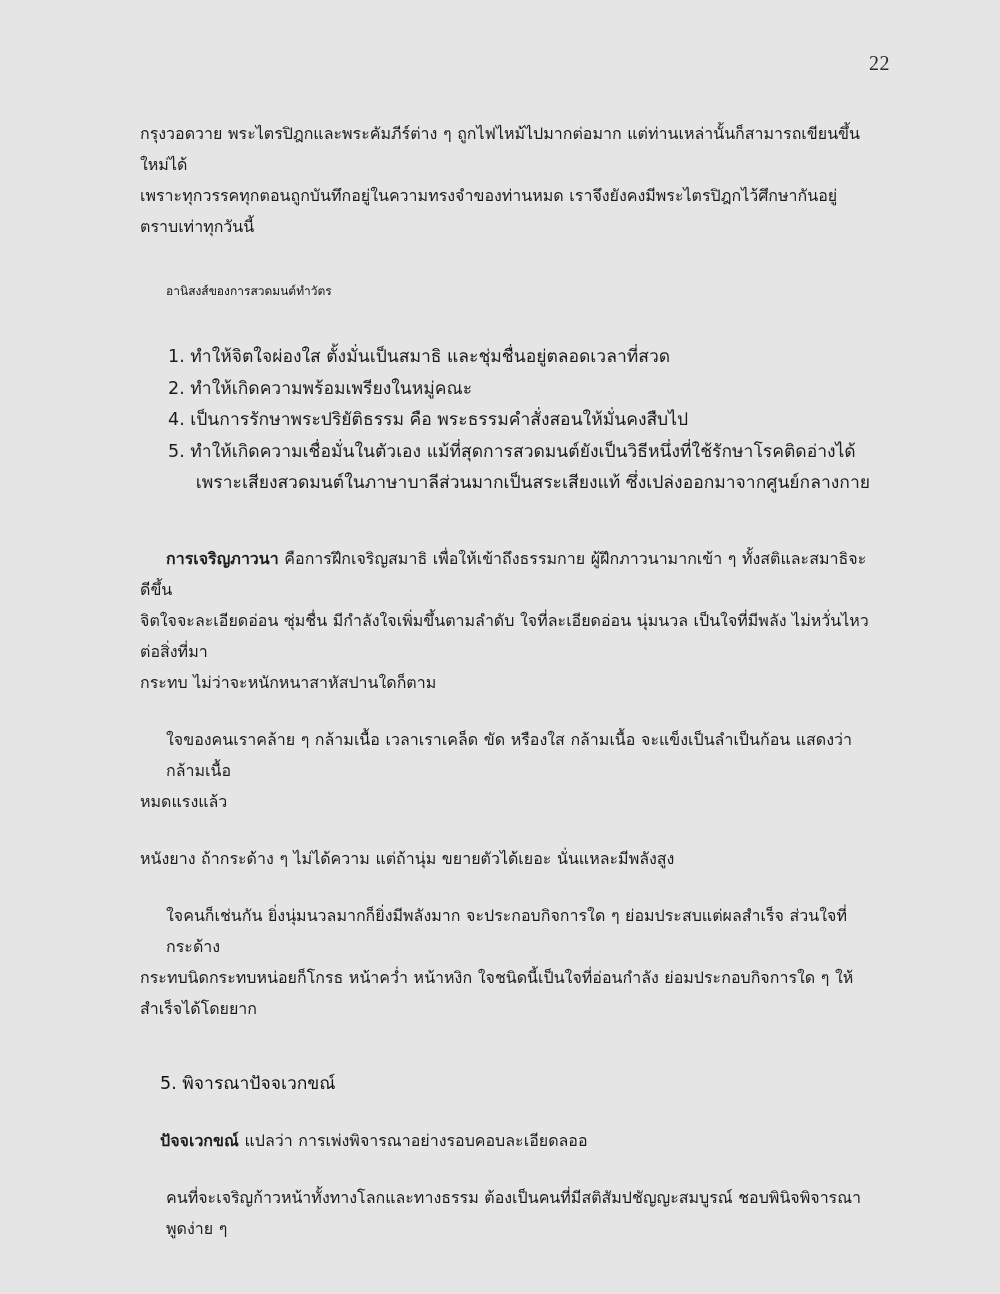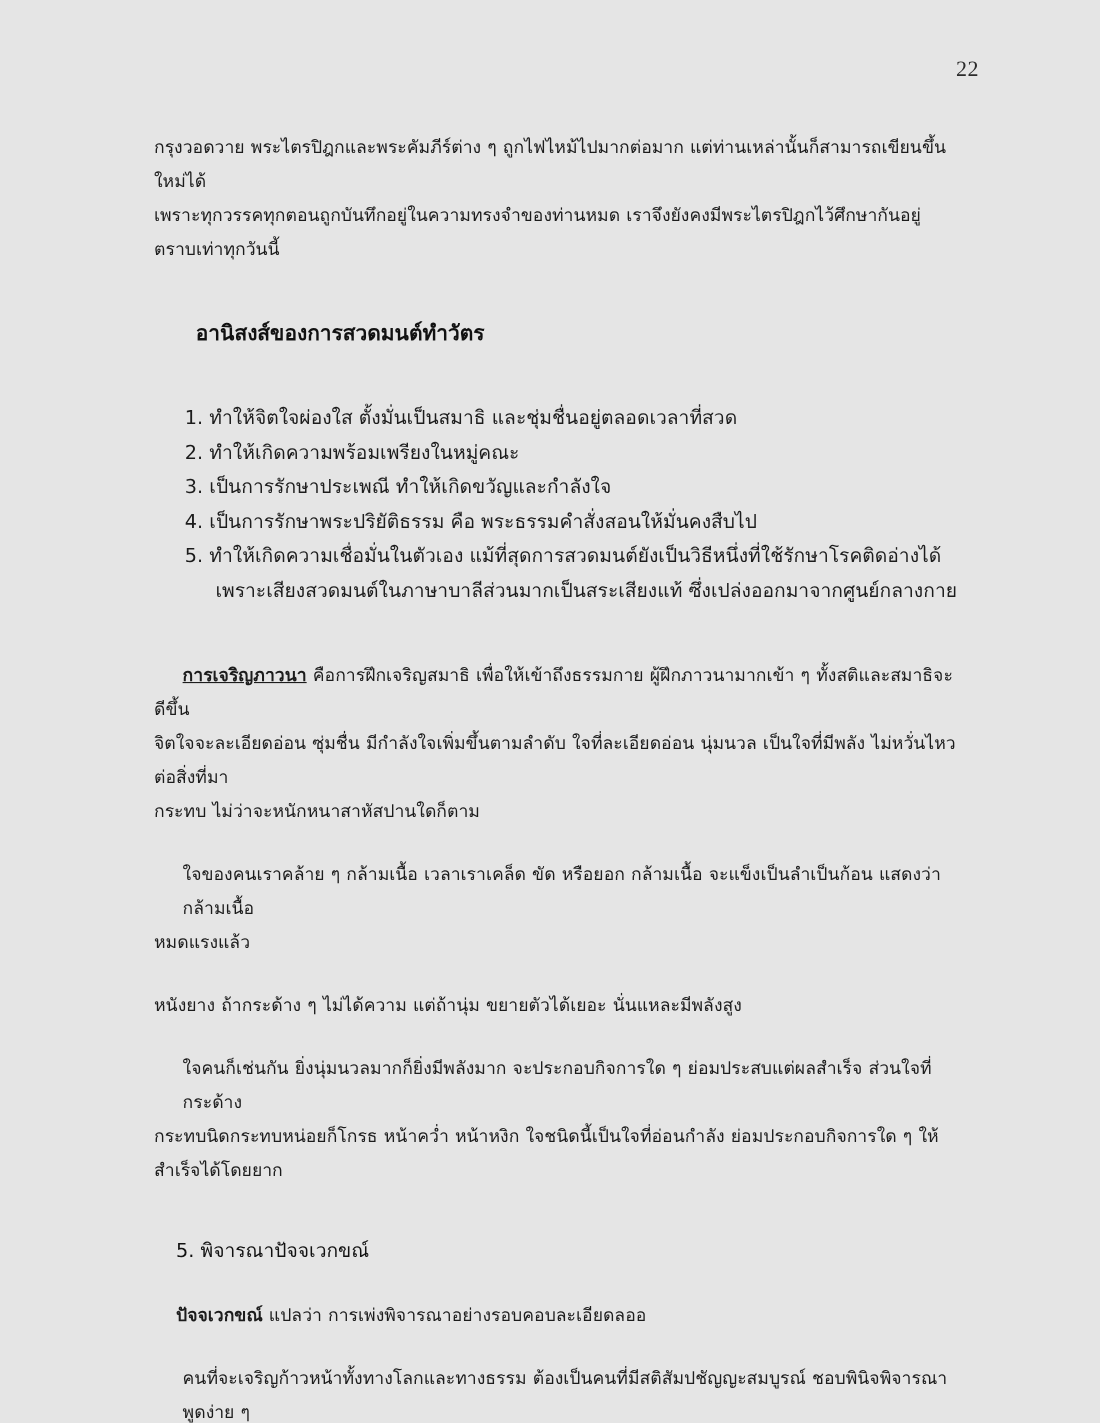--- a/index.html
+++ b/index.html
@@ -41,25 +41,25 @@
     color: #1c1c1c;
     margin: 0;
     text-align: left;
     word-spacing: 0.5px;
   }
   .block-gap-md { height: 26px; }
   .block-gap-lg { height: 34px; }
   .block-gap-xl { height: 44px; }
 
   .heading {
-    font-size: 19px;
+    font-size: 12px;
     line-height: 31px;
-    font-weight: bold;
+    font-weight: normal;
     color: #111111;
-    margin: 12px;
+    margin: 0;
     padding-left: 26px;
   }
   .section-heading {
     font-size: 17.5px;
     line-height: 31px;
     font-weight: normal;
     color: #111111;
     margin: 0;
     padding-left: 20px;
   }
@@ -114,48 +114,44 @@
     <ul class="list">
       <li>
         <span>1.</span>
         <span>ทำให้จิตใจผ่องใส  ตั้งมั่นเป็นสมาธิ และชุ่มชื่นอยู่ตลอดเวลาที่สวด</span>
       </li>
       <li>
         <span>2.</span>
         <span>ทำให้เกิดความพร้อมเพรียงในหมู่คณะ</span>
       </li>
       <li>
-        <span>3.</span>
-        <span>เป็นการรักษาประเพณี ทำให้เกิดขวัญและกำลังใจ</span>
-      </li>
-      <li>
         <span>4.</span>
         <span>เป็นการรักษาพระปริยัติธรรม คือ  พระธรรมคำสั่งสอนให้มั่นคงสืบไป</span>
       </li>
       <li>
         <span>5.</span>
         <span>ทำให้เกิดความเชื่อมั่นในตัวเอง     แม้ที่สุดการสวดมนต์ยังเป็นวิธีหนึ่งที่ใช้รักษาโรคติดอ่างได้</span>
         <span class="cont">เพราะเสียงสวดมนต์ในภาษาบาลีส่วนมากเป็นสระเสียงแท้ ซึ่งเปล่งออกมาจากศูนย์กลางกาย</span>
       </li>
     </ul>
 
     <div class="block-gap-xl"></div>
 
     <p class="para">
       <span class="hang">
-        <span class="para-lead lead-bold" style="display:inline;padding-left:26px;text-decoration:underline;">การเจริญภาวนา</span><span> คือการฝึกเจริญสมาธิ เพื่อให้เข้าถึงธรรมกาย ผู้ฝึกภาวนามากเข้า ๆ ทั้งสติและสมาธิจะดีขึ้น</span>
+        <span class="para-lead lead-bold" style="display:inline;padding-left:26px;">การเจริญภาวนา</span><span> คือการฝึกเจริญสมาธิ เพื่อให้เข้าถึงธรรมกาย ผู้ฝึกภาวนามากเข้า ๆ ทั้งสติและสมาธิจะดีขึ้น</span>
       </span>
       <span class="hang">จิตใจจะละเอียดอ่อน ซุ่มชื่น มีกำลังใจเพิ่มขึ้นตามลำดับ  ใจที่ละเอียดอ่อน นุ่มนวล เป็นใจที่มีพลัง ไม่หวั่นไหวต่อสิ่งที่มา</span>
       <span class="hang">กระทบ  ไม่ว่าจะหนักหนาสาหัสปานใดก็ตาม</span>
     </p>
 
     <div class="block-gap-md"></div>
 
     <p class="para">
-      <span class="hang" style="padding-left:26px;">ใจของคนเราคล้าย ๆ กล้ามเนื้อ  เวลาเราเคล็ด ขัด หรือยอก กล้ามเนื้อ จะแข็งเป็นลำเป็นก้อน แสดงว่ากล้ามเนื้อ</span>
+      <span class="hang" style="padding-left:26px;">ใจของคนเราคล้าย ๆ กล้ามเนื้อ  เวลาเราเคล็ด ขัด หรืองใส กล้ามเนื้อ จะแข็งเป็นลำเป็นก้อน แสดงว่ากล้ามเนื้อ</span>
       <span class="hang">หมดแรงแล้ว</span>
     </p>
 
     <div class="block-gap-md"></div>
 
     <p class="para">
       <span class="hang">หนังยาง  ถ้ากระด้าง ๆ ไม่ได้ความ  แต่ถ้านุ่ม  ขยายตัวได้เยอะ  นั่นแหละมีพลังสูง</span>
     </p>
 
     <div class="block-gap-md"></div>

